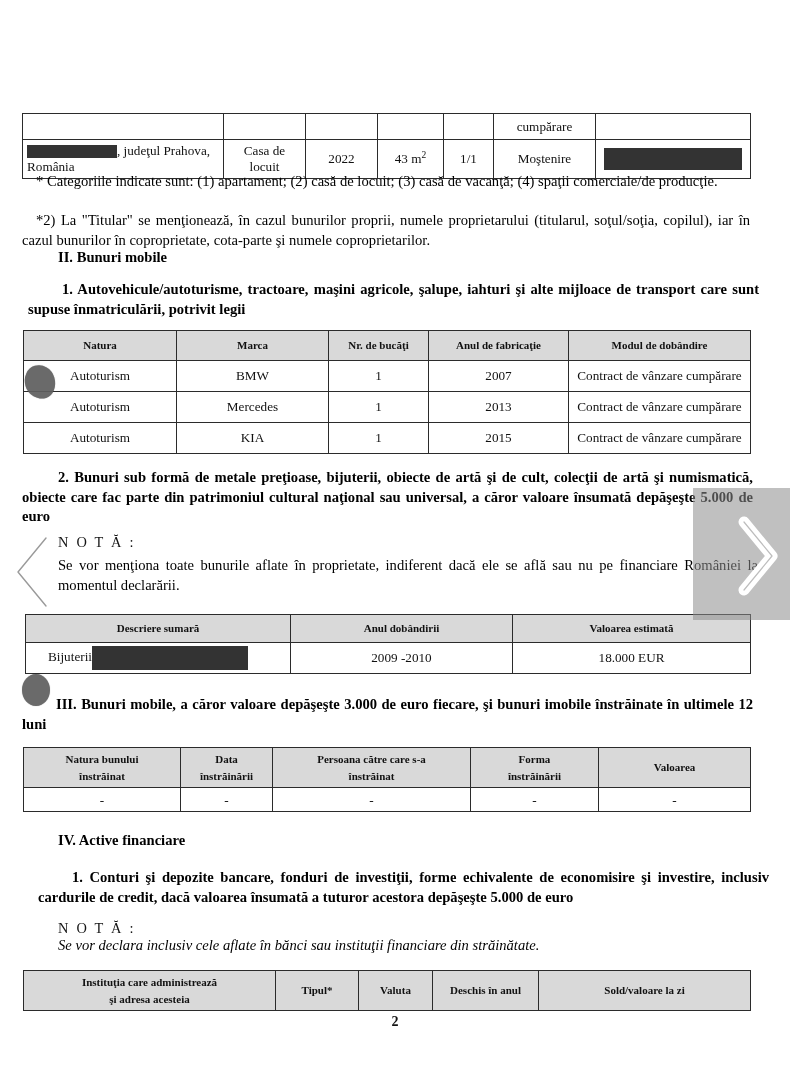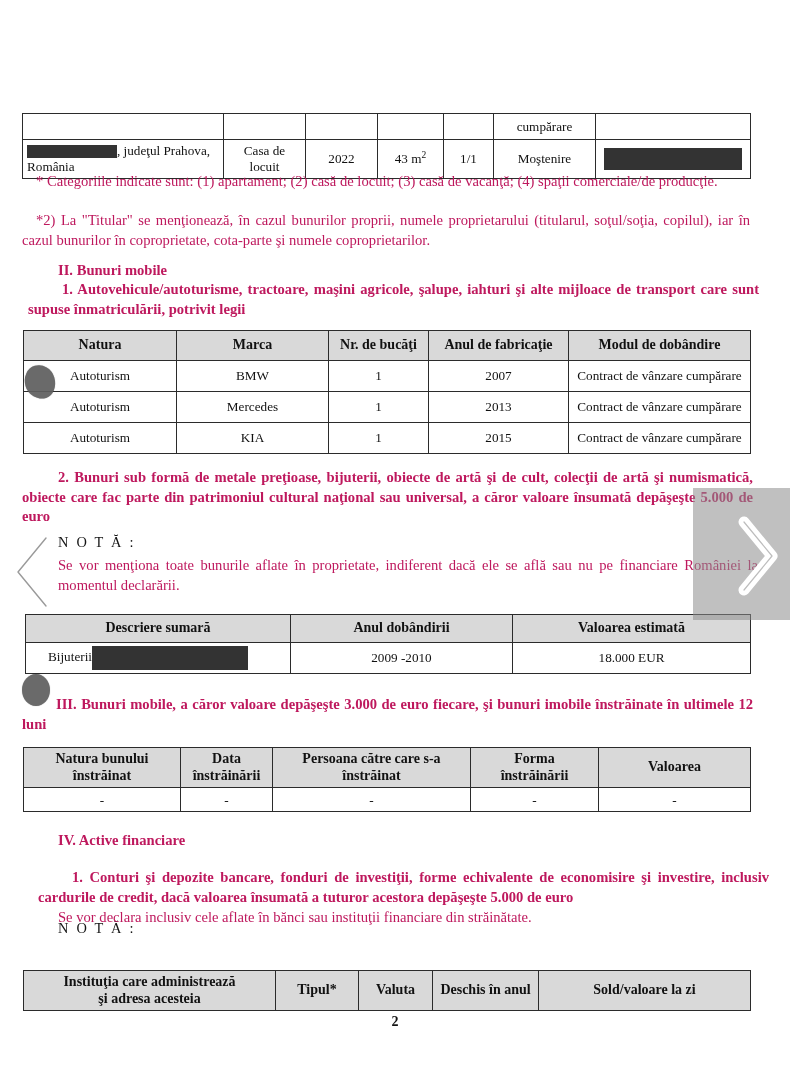--- a/index.html
+++ b/index.html
@@ -26,21 +26,21 @@
     height: 1070px;
     padding: 0;
   }
 
   
   .para {
     position: absolute;
     font-size: 14.6px;
     line-height: 19.5px;
     text-align: justify;
-    color: #be185d;
+    color: #000000;
   }
   .para.bold { font-weight: bold; }
   .para.just { text-align: justify; text-justify: inter-word; }
   .indent-sm { text-indent: 14px; }
 
   .nota-label {
     position: absolute;
     font-size: 14.4px;
     letter-spacing: 2.2px;
     color: #141414;
@@ -59,21 +59,21 @@
     padding: 3px 4px;
     text-align: center;
     vertical-align: middle;
     font-weight: normal;
     color: #111111;
     overflow: hidden;
   }
   table.doc-table th {
     background: #d9d9d9;
     font-weight: bold;
-    font-size: 14px;
+    font-size: 11px;
     line-height: 16.5px;
   }
   td.left-cell {
     text-align: left !important;
     padding-left: 6px;
     line-height: 16px;
   }
   .sup { font-size: 9.5px; vertical-align: super; }
 
   
@@ -162,21 +162,21 @@
             <span class="redact" style="width:138px;height:22px;"></span>
           </td>
         </tr>
       </tbody>
     </table>
 
     <div class="para just indent-sm" style="left:22px; top:172px; width:728px;">* Categoriile indicate sunt: (1) apartament; (2) casă de locuit; (3) casă de vacanţă; (4) spaţii comerciale/de producţie.</div>
 
     <div class="para just indent-sm" style="left:22px; top:211px; width:728px;">*2) La "Titular" se menţionează, în cazul bunurilor proprii, numele proprietarului (titularul, soţul/soţia, copilul), iar în cazul bunurilor în coproprietate, cota-parte şi numele coproprietarilor.</div>
 
-    <div class="para bold" style="left:58px; top:261px; width:500px;">II. Bunuri mobile</div>
+    <div class="para bold" style="left:58px; top:248px; width:500px;">II. Bunuri mobile</div>
 
     <div class="para bold just" style="left:28px; top:280px; width:731px; text-indent:34px;">1. Autovehicule/autoturisme, tractoare, maşini agricole, şalupe, iahturi şi alte mijloace de transport care sunt supuse înmatriculării, potrivit legii</div>
 
     <table class="doc-table" style="left:23px; top:330px; width:727px;">
       <colgroup>
         <col style="width:153px">
         <col style="width:152px">
         <col style="width:100px">
         <col style="width:140px">
         <col style="width:182px">
@@ -282,21 +282,21 @@
         </tr>
       </tbody>
     </table>
 
     <div class="para bold" style="left:58px; top:831px; width:400px;">IV. Active financiare</div>
 
     <div class="para bold just" style="left:38px; top:868px; width:731px; text-indent:34px;">1. Conturi şi depozite bancare, fonduri de investiţii, forme echivalente de economisire şi investire, inclusiv cardurile de credit, dacă valoarea însumată a tuturor acestora depăşeşte 5.000 de euro</div>
 
     <div class="nota-label" style="left:58px; top:920px;">N O T Ă :</div>
 
-    <div class="para" style="left:58px; top:908px; width:700px;">Se vor declara inclusiv cele aflate în bănci sau instituţii financiare din străinătate.</div>
+    <div class="para" style="left:58px; top:936px; width:700px;font-style:italic;">Se vor declara inclusiv cele aflate în bănci sau instituţii financiare din străinătate.</div>
 
     <table class="doc-table" style="left:23px; top:970px; width:727px;">
       <colgroup>
         <col style="width:252px">
         <col style="width:83px">
         <col style="width:74px">
         <col style="width:106px">
         <col style="width:212px">
       </colgroup>
       <thead>

